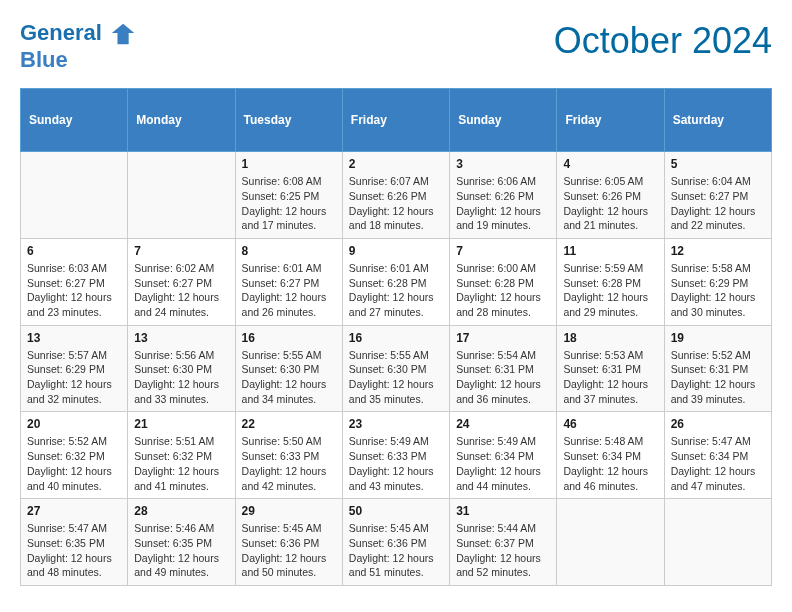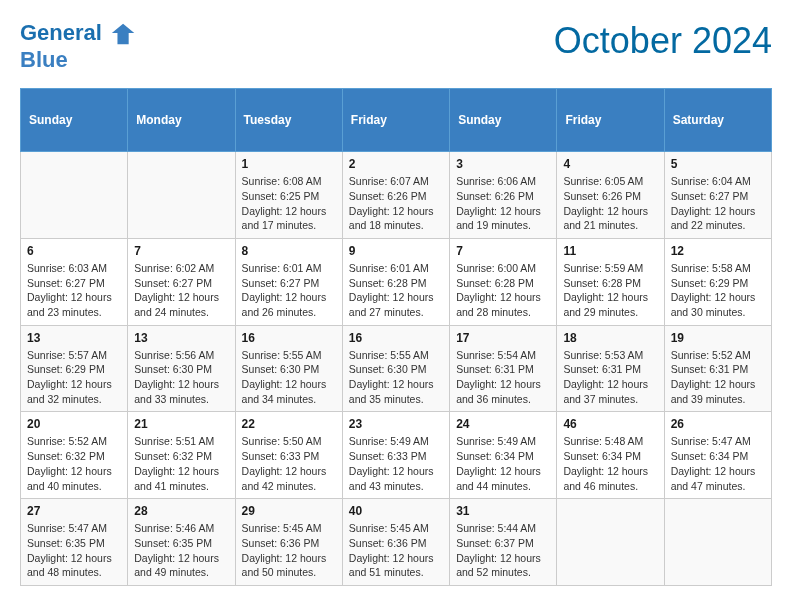--- a/index.html
+++ b/index.html
@@ -240,21 +240,21 @@
         </td>
         <td>
           <div class="day-number">28</div>
           <div class="day-info">Sunrise: 5:46 AM<br>Sunset: 6:35 PM<br>Daylight: 12 hours and 49 minutes.</div>
         </td>
         <td>
           <div class="day-number">29</div>
           <div class="day-info">Sunrise: 5:45 AM<br>Sunset: 6:36 PM<br>Daylight: 12 hours and 50 minutes.</div>
         </td>
         <td>
-          <div class="day-number">40</div>
+          <div class="day-number">50</div>
           <div class="day-info">Sunrise: 5:45 AM<br>Sunset: 6:36 PM<br>Daylight: 12 hours and 51 minutes.</div>
         </td>
         <td>
           <div class="day-number">31</div>
           <div class="day-info">Sunrise: 5:44 AM<br>Sunset: 6:37 PM<br>Daylight: 12 hours and 52 minutes.</div>
         </td>
         <td class="empty"></td>
         <td class="empty"></td>
       </tr>
     </tbody>

